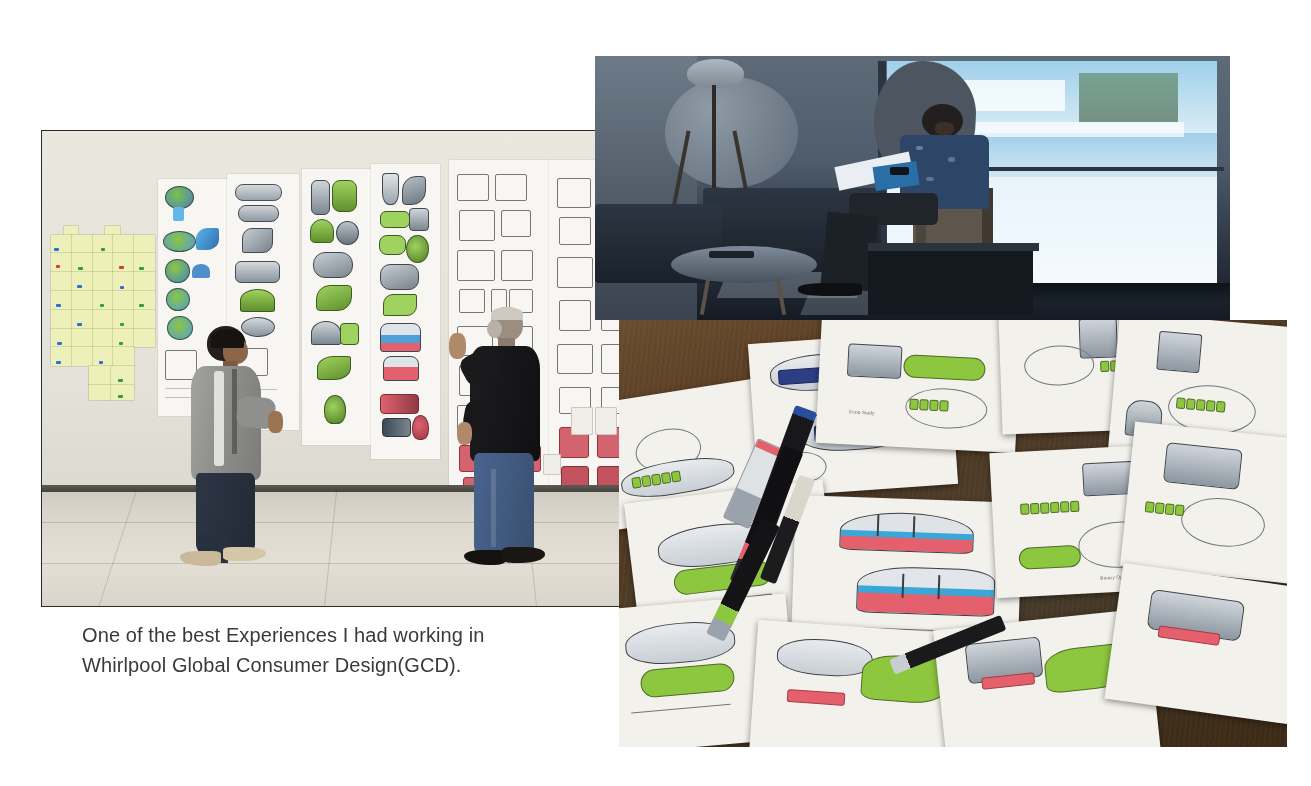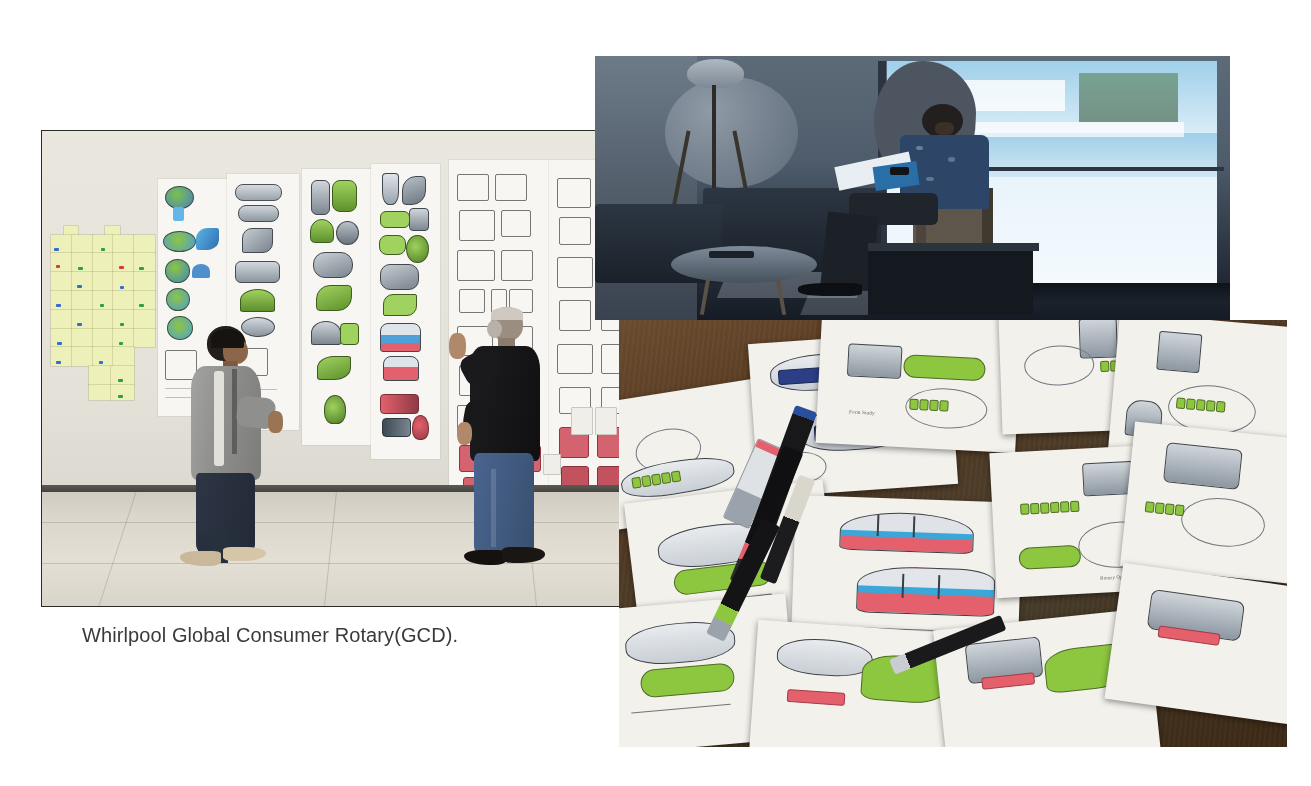--- a/index.html
+++ b/index.html
@@ -554,16 +554,17 @@
 
       <div class="pen" style="left:24%;top:36%;width:2.6%;height:26%;
         background:linear-gradient(180deg,#d9d6cc 0 40%,#1c1c1e 40% 100%);transform:rotate(21deg);"></div>
 
       <div class="pen" style="left:48%;top:62%;width:2.4%;height:28%;
         background:linear-gradient(180deg,#1a1a1c 0 86%,#c9ccd0 86% 100%);transform:rotate(68deg);"></div>
     </div>
   </div>
 
   <div id="caption">
-    <div>Whirlpool Global Consumer Rotary(GCD).</div>
+    <div>One of the best Experiences I had working in</div>
+    <div>Whirlpool Global Consumer Design(GCD).</div>
   </div>
 
 </div>
 
 </body></html>

